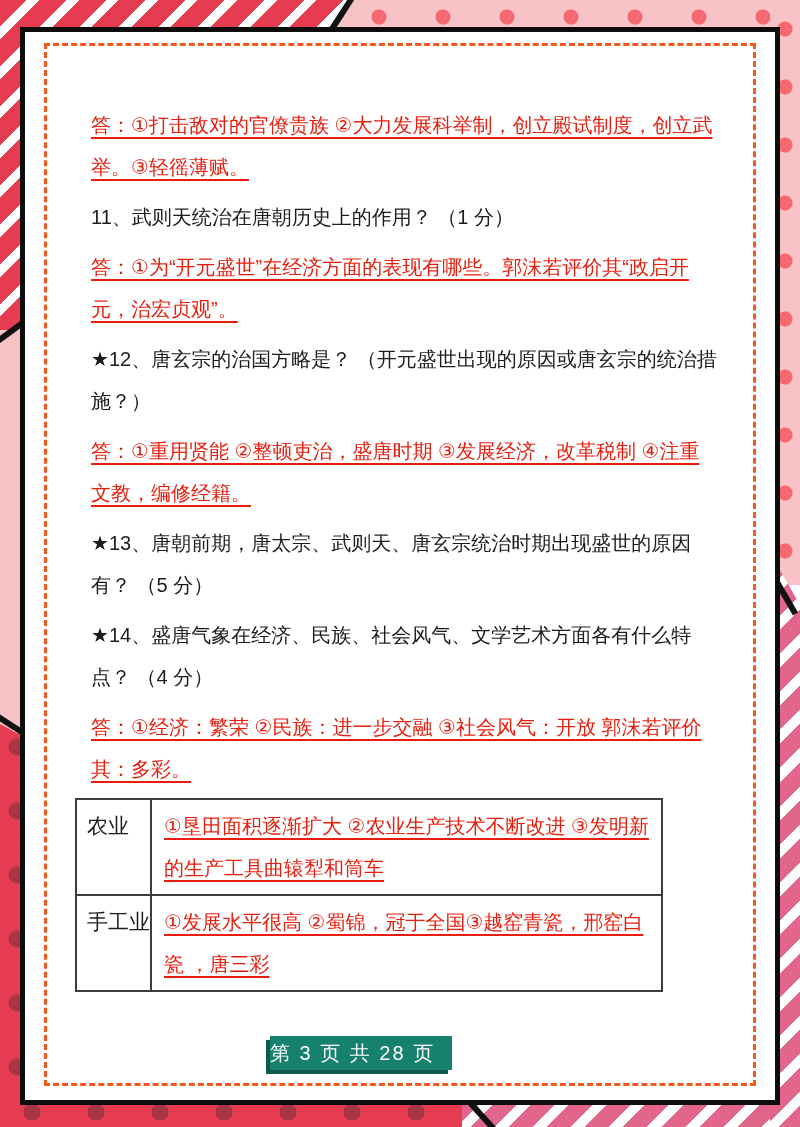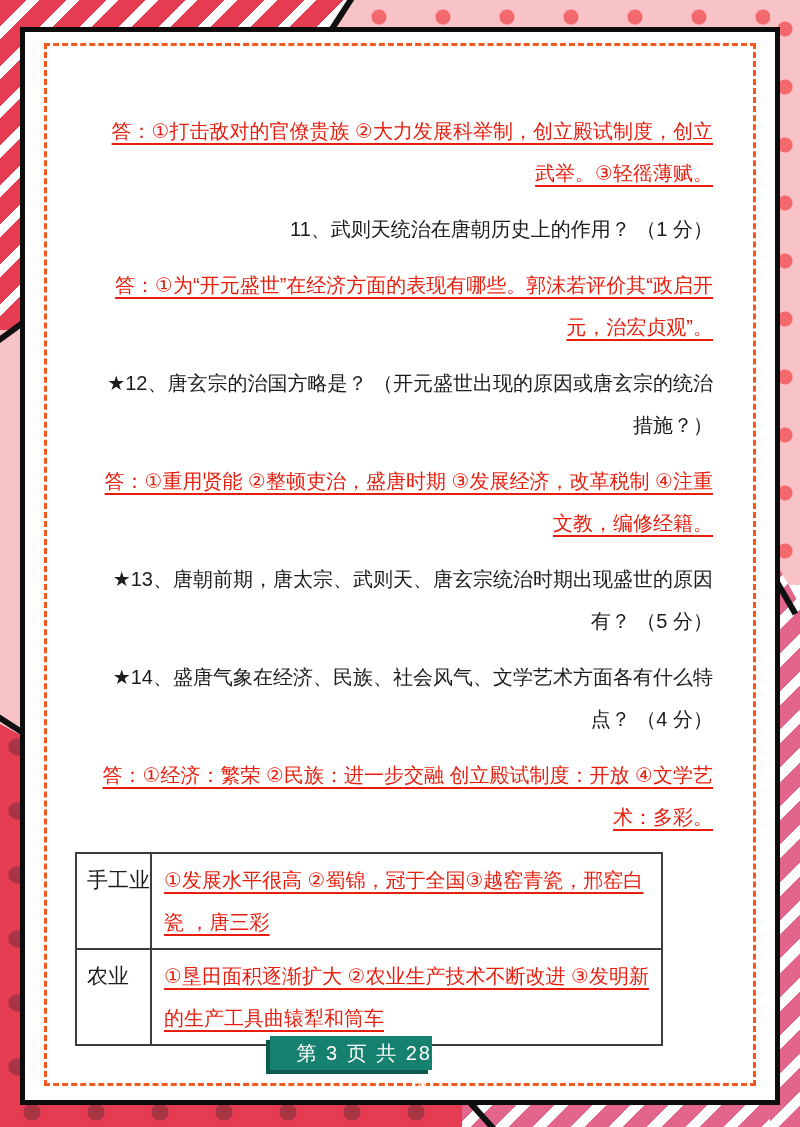--- a/index.html
+++ b/index.html
@@ -55,21 +55,21 @@
   }
   .dashed-frame{
     position:absolute;left:19px;top:11px;width:712px;height:1043px;
     border:3px dashed var(--dashed-orange,#f4581f);
     box-sizing:border-box;
   }
   .content{
     position:absolute;left:36px;top:50px;width:644px;
     font-size:20px;line-height:42px;color:var(--question-black,#1c1c1c);
   }
-  .para{margin:14px;word-break:break-all;text-align:right;}
+  .para{margin:8px;word-break:break-all;}
   .answer{
     color:var(--answer-red,#e71e0e);
     text-decoration:underline;
     text-decoration-thickness:2px;
     text-underline-offset:5px;
   }
 
   
   .econ-table{
     border-collapse:collapse;margin-left:-8px;margin-top:2px;
@@ -80,23 +80,23 @@
     font-size:20px;line-height:42px;
   }
   .econ-table td.label{
     width:63px;color:var(--question-black,#1c1c1c);
     padding:5px 0 5px 10px;font-size:21px;word-break:break-all;
   }
   .econ-table td.cell{padding:5px 6px 5px 12px;word-break:break-all;}
 
   
   .page-badge{
-    position:absolute;left:245px;top:1004px;width:162px;height:34px;
+    position:absolute;left:245px;top:1004px;width:182px;height:34px;
     background:var(--badge-teal,#17816f);color:#ffffff;
-    font-size:20px;line-height:34px;text-align:right;letter-spacing:2px;
+    font-size:20px;line-height:34px;text-align:left;letter-spacing:2px;
     box-shadow:-4px 4px 0 var(--badge-shadow,#0c5a4e);
   }
 </style>
 </head>
 <body>
 
 <div class="stage">
 
   <div class="deco dots-light" id="deco-top-dots"></div>
   <div class="deco dots-light" id="deco-right-dots"></div>
@@ -117,31 +117,31 @@
     <div class="dashed-frame">
       <div class="content">
 
         <p class="para answer">答：①打击敌对的官僚贵族 ②大力发展科举制，创立殿试制度，创立武举。③轻徭薄赋。</p>
         <p class="para question">11、武则天统治在唐朝历史上的作用？ （1 分）</p>
         <p class="para answer">答：①为“开元盛世”在经济方面的表现有哪些。郭沫若评价其“政启开元，治宏贞观”。</p>
         <p class="para question">★12、唐玄宗的治国方略是？ （开元盛世出现的原因或唐玄宗的统治措施？）</p>
         <p class="para answer">答：①重用贤能 ②整顿吏治，盛唐时期 ③发展经济，改革税制 ④注重文教，编修经籍。</p>
         <p class="para question">★13、唐朝前期，唐太宗、武则天、唐玄宗统治时期出现盛世的原因有？ （5 分）</p>
         <p class="para question">★14、盛唐气象在经济、民族、社会风气、文学艺术方面各有什么特点？ （4 分）</p>
-        <p class="para answer">答：①经济：繁荣 ②民族：进一步交融 创立殿试制度：开放 ④文学艺术：多彩。</p>
+        <p class="para answer">答：①经济：繁荣 ②民族：进一步交融 ③社会风气：开放 郭沫若评价其：多彩。</p>
 
         <table class="econ-table">
           <tbody>
               <tr>
+            <td class="label">农业</td>
+            <td class="cell answer">①垦田面积逐渐扩大 ②农业生产技术不断改进 ③发明新的生产工具曲辕犁和筒车</td>
+          </tr>
+          <tr>
             <td class="label">手工业</td>
             <td class="cell answer">①发展水平很高 ②蜀锦，冠于全国③越窑青瓷，邢窑白瓷 ，唐三彩</td>
-          </tr>
-          <tr>
-            <td class="label">农业</td>
-            <td class="cell answer">①垦田面积逐渐扩大 ②农业生产技术不断改进 ③发明新的生产工具曲辕犁和筒车</td>
           </tr>
         </tbody>
           </table>
 
       </div>
     </div>
     <div class="page-badge">第 3 页 共 28 页</div>
   </div>
 
 </div>

